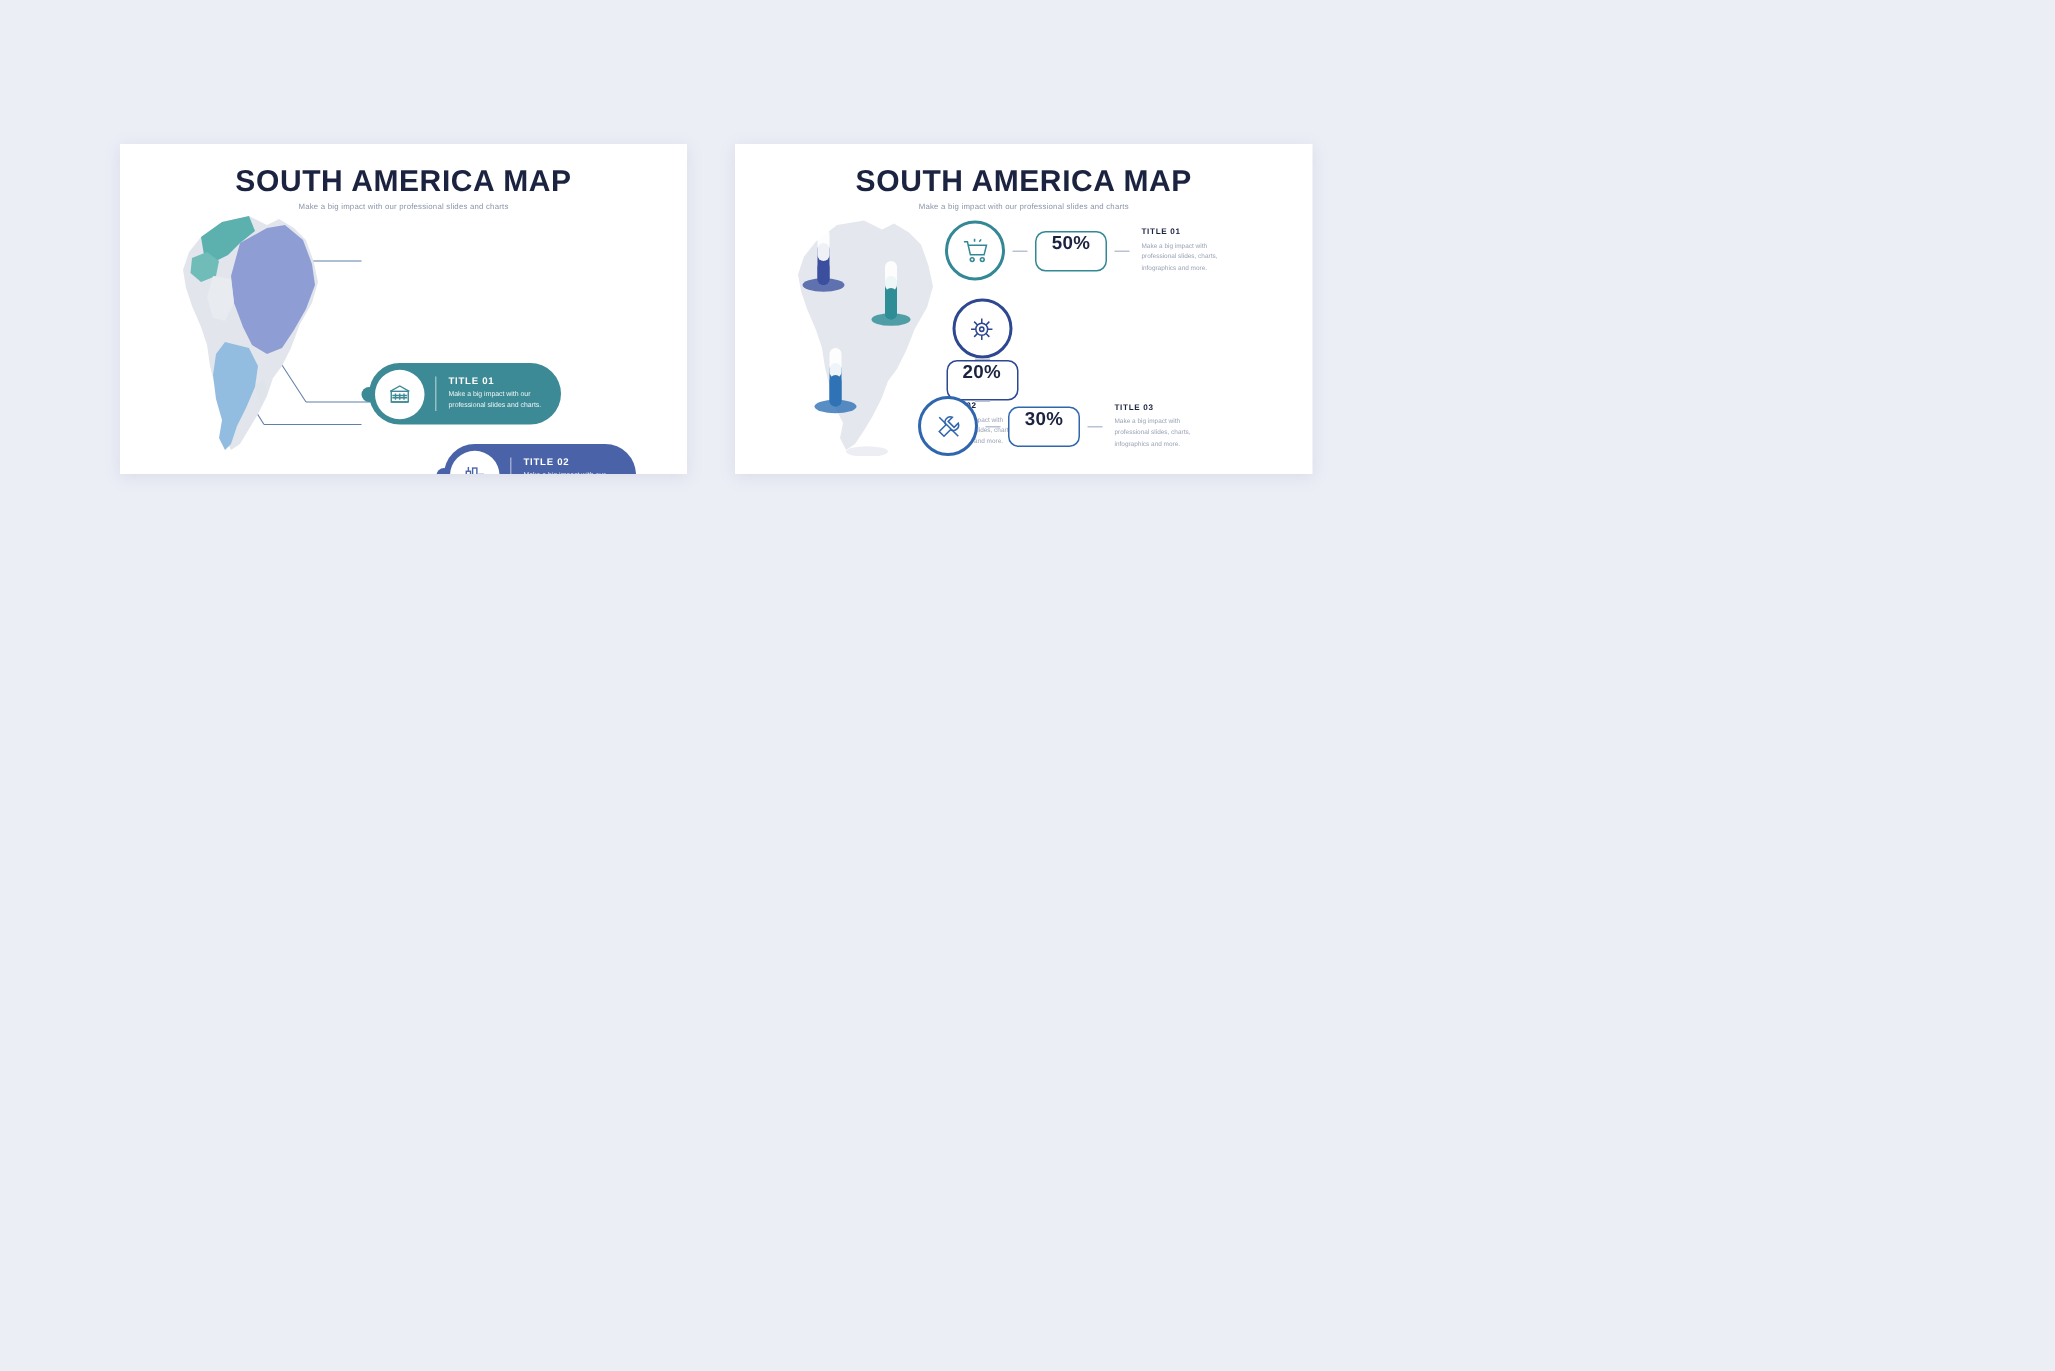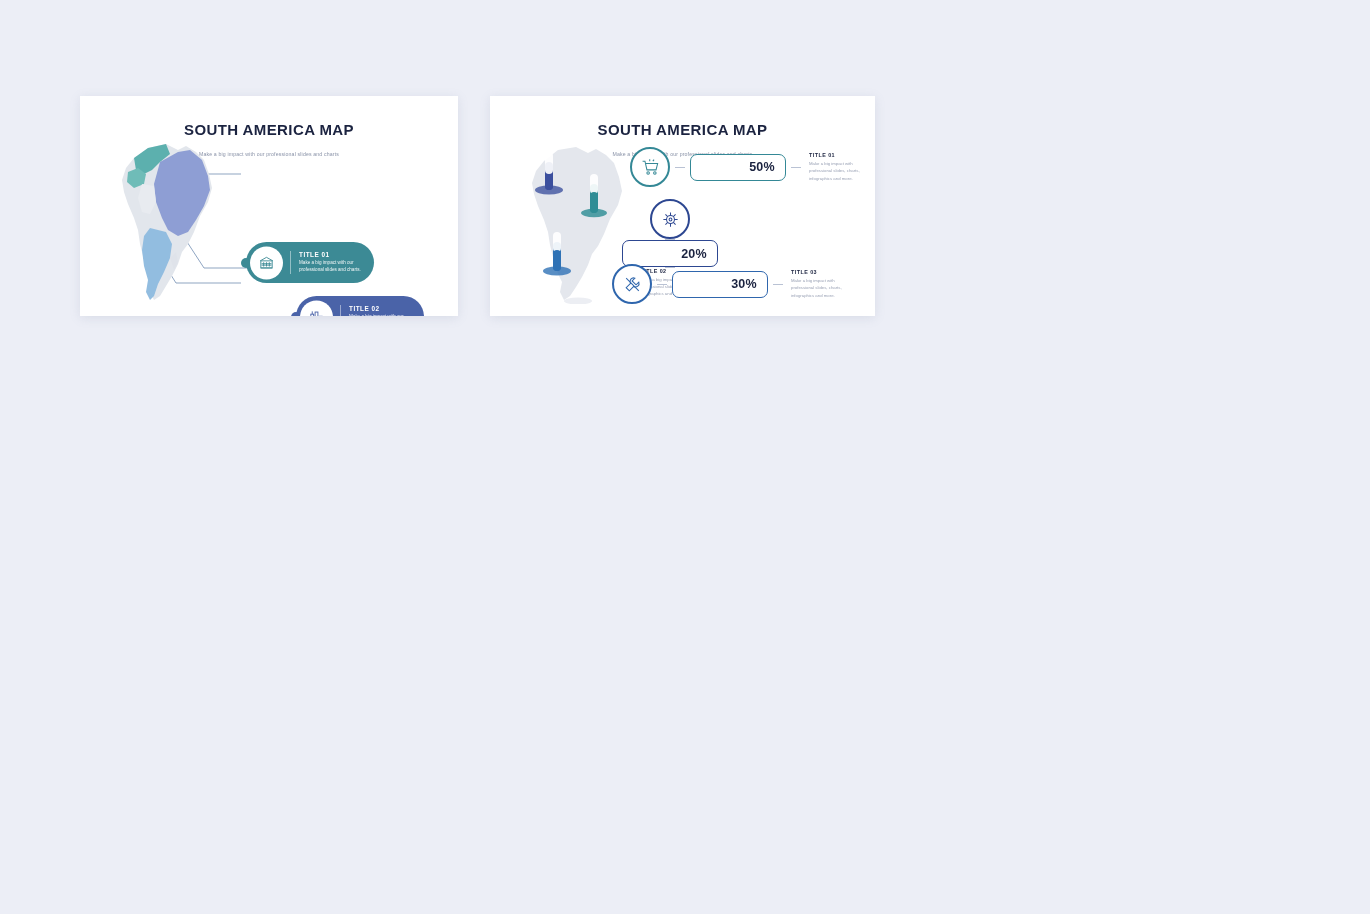--- a/index.html
+++ b/index.html
@@ -37,25 +37,25 @@
     height: 220px;
   }
 
   .slide-header {
     position: absolute;
     left: 0;
     right: 0;
     text-align: center;
   }
   .slide-title {
-    font-size: 15px;
+    font-size: 20px;
     font-weight: bold;
     letter-spacing: 0.4px;
     color: #1b2340;
-    margin: 12px;
+    margin: 0;
     line-height: 1.1;
   }
   .slide-subtitle {
     font-size: 5.2px;
     color: #8a93a8;
     margin: 3px 0 0 0;
     letter-spacing: 0.15px;
   }
 
   
@@ -166,25 +166,23 @@
     background: #b9c2d4;
     flex: none;
     margin: 0 5px;
   }
   .pct-box {
     border: 1.3px solid;
     border-radius: 7px;
     height: 25px;
     min-width: 46px;
     display: flex;
-    align-items: center;
     justify-content: center;
     flex: none;
     background: #ffffff;
-    padding-left: 48px;
   }
   .pct-text {
     font-size: 12.5px;
     font-weight: bold;
     color: #1b2340;
     letter-spacing: 0.2px;
   }
   .row-text { margin-left: 3px; }
   .row-title {
     font-size: 5.4px;

